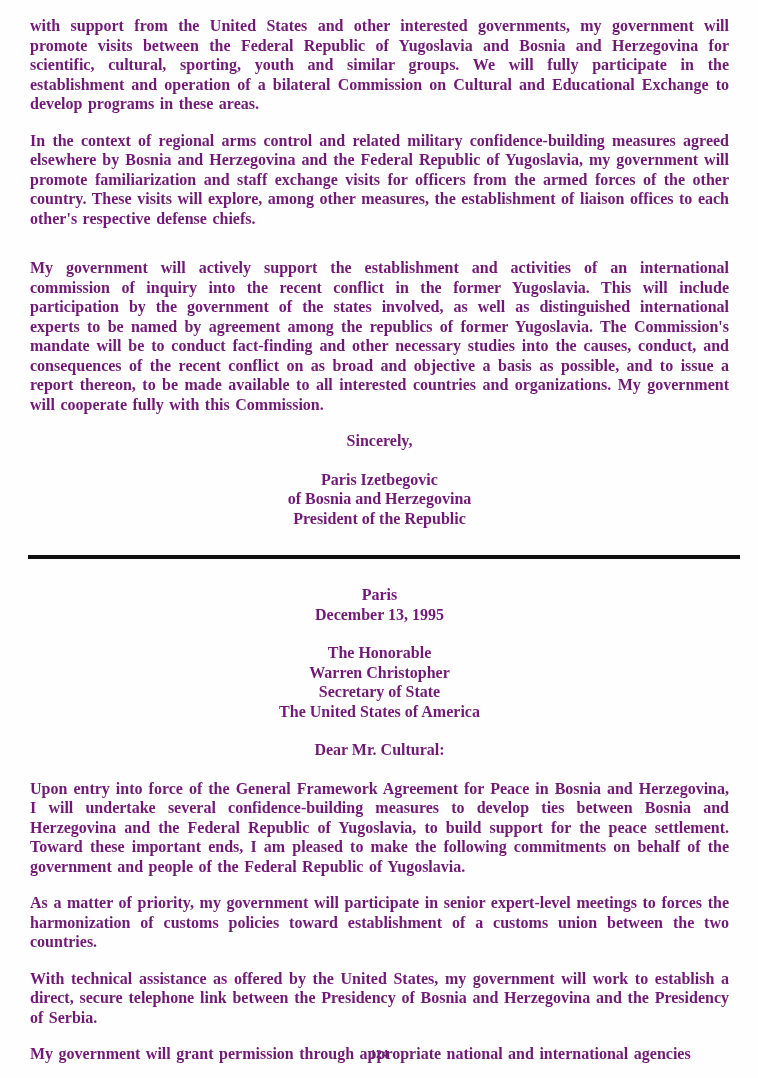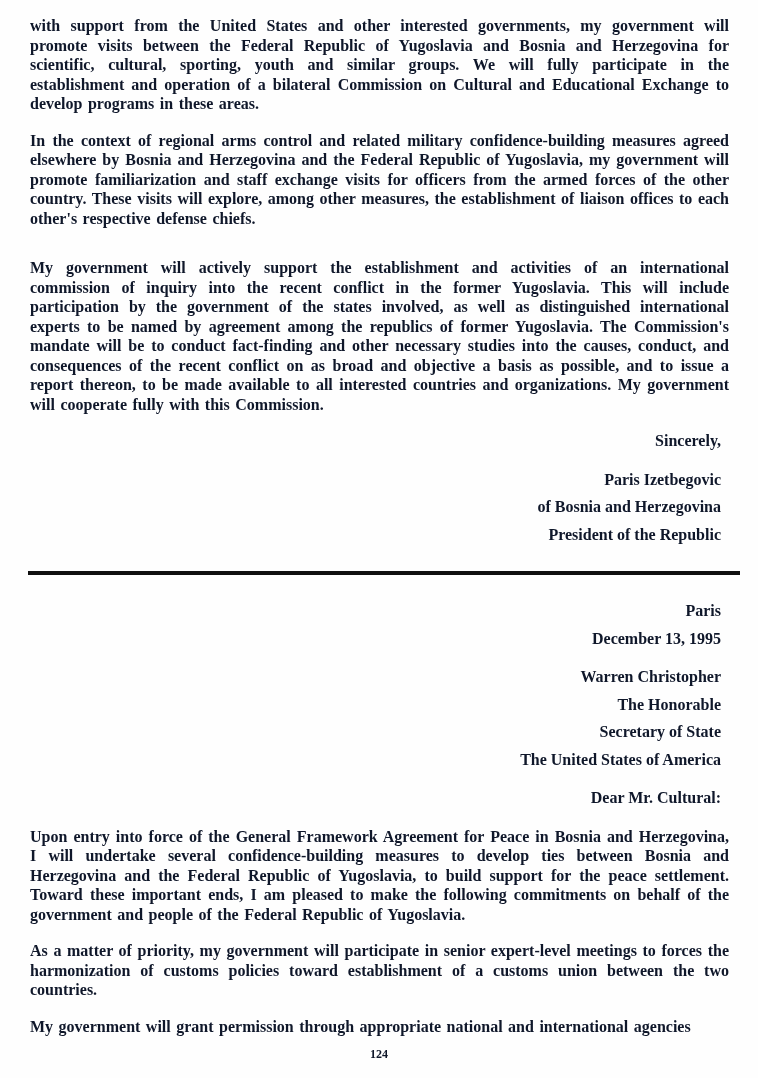--- a/index.html
+++ b/index.html
@@ -8,35 +8,35 @@
     background: #e8e8e8;
   }
   .sheet {
     position: relative;
     width: 758px;
     height: 1078px;
     background: #fefefe;
     overflow: hidden;
     font-family: "Liberation Serif", "DejaVu Serif", serif;
     font-weight: bold;
-    color: #0f172a;
+    color: #701a75;
     box-sizing: border-box;
     padding: 16px 29px 0 30px;
     font-size: 16px;
     line-height: 19.5px;
   }
   .para {
     margin: 0 0 17px 0;
     text-align: justify;
     word-spacing: 1.5px;
   }
   .para-2 { margin-bottom: 30px; }
   .line {
-    margin: 8px;
-    text-align: right;
+    margin: 0;
+    text-align: center;
   }
   .block { margin: 0 0 19px 0; }
   .closing-block { margin: 2px 0 19px 0; }
   .divider {
     height: 4px;
     background: #101010;
     border: none;
     margin: 27px 0 26px -2px;
     width: 712px;
   }
@@ -72,30 +72,31 @@
 
   <hr class="divider">
 
   <div>
     <div class="block">
       <p class="line">Paris</p>
       <p class="line">December 13, 1995</p>
     </div>
 
     <div class="block">
+      <p class="line">The Honorable</p>
       <p class="line">Warren Christopher</p>
-      <p class="line">The Honorable</p>
       <p class="line">Secretary of State</p>
       <p class="line">The United States of America</p>
     </div>
 
     <div class="block">
       <p class="line">Dear Mr. Cultural:</p>
     </div>
 
     <p class="para">Upon entry into force of the General Framework Agreement for Peace in Bosnia and Herzegovina, I will undertake several confidence-building measures to develop ties between Bosnia and Herzegovina and the Federal Republic of Yugoslavia, to build support for the peace settlement. Toward these important ends, I am pleased to make the following commitments on behalf of the government and people of the Federal Republic of Yugoslavia.</p>
     <p class="para">As a matter of priority, my government will participate in senior expert-level meetings to forces the harmonization of customs policies toward establishment of a customs union between the two countries.</p>
+    <p class="para">With technical assistance as offered by the United States, my government will work to establish a direct, secure telephone link between the Presidency of Bosnia and Herzegovina and the Presidency of Serbia.</p>
     <p class="para">My government will grant permission through appropriate national and international agencies</p>
   </div>
 
   <div class="page-number">124</div>
 
 </div>
 
 </body></html>

